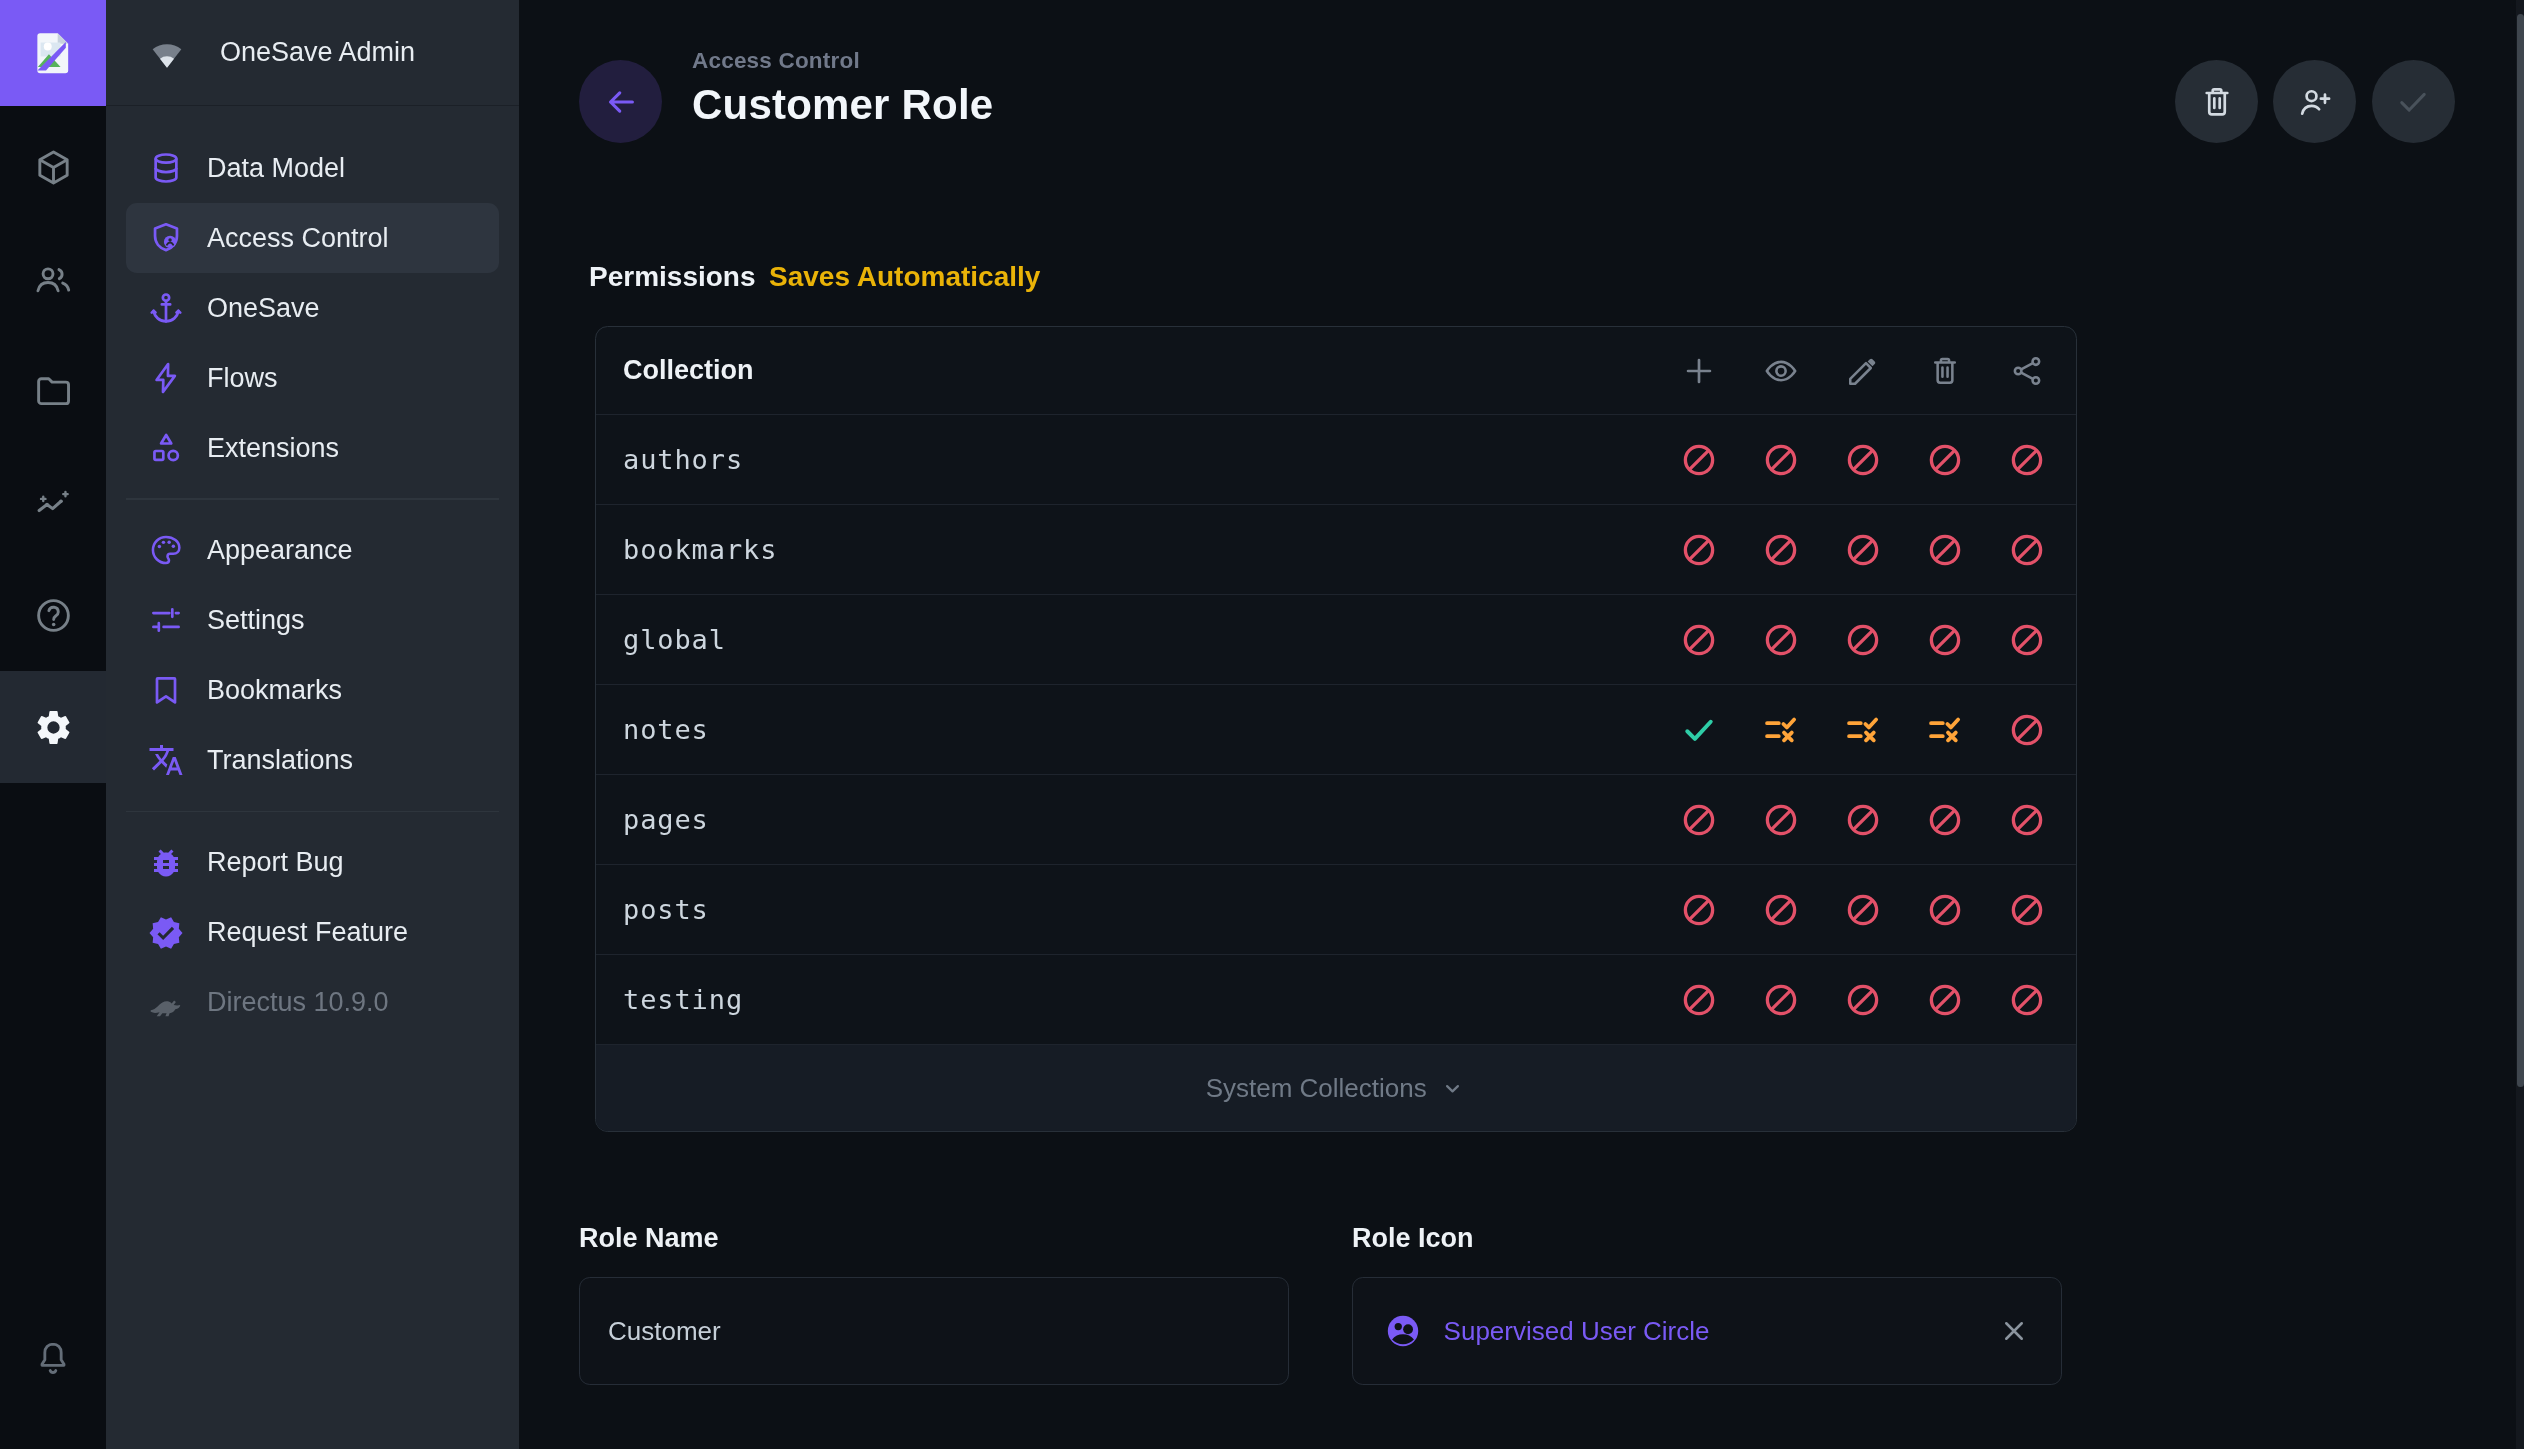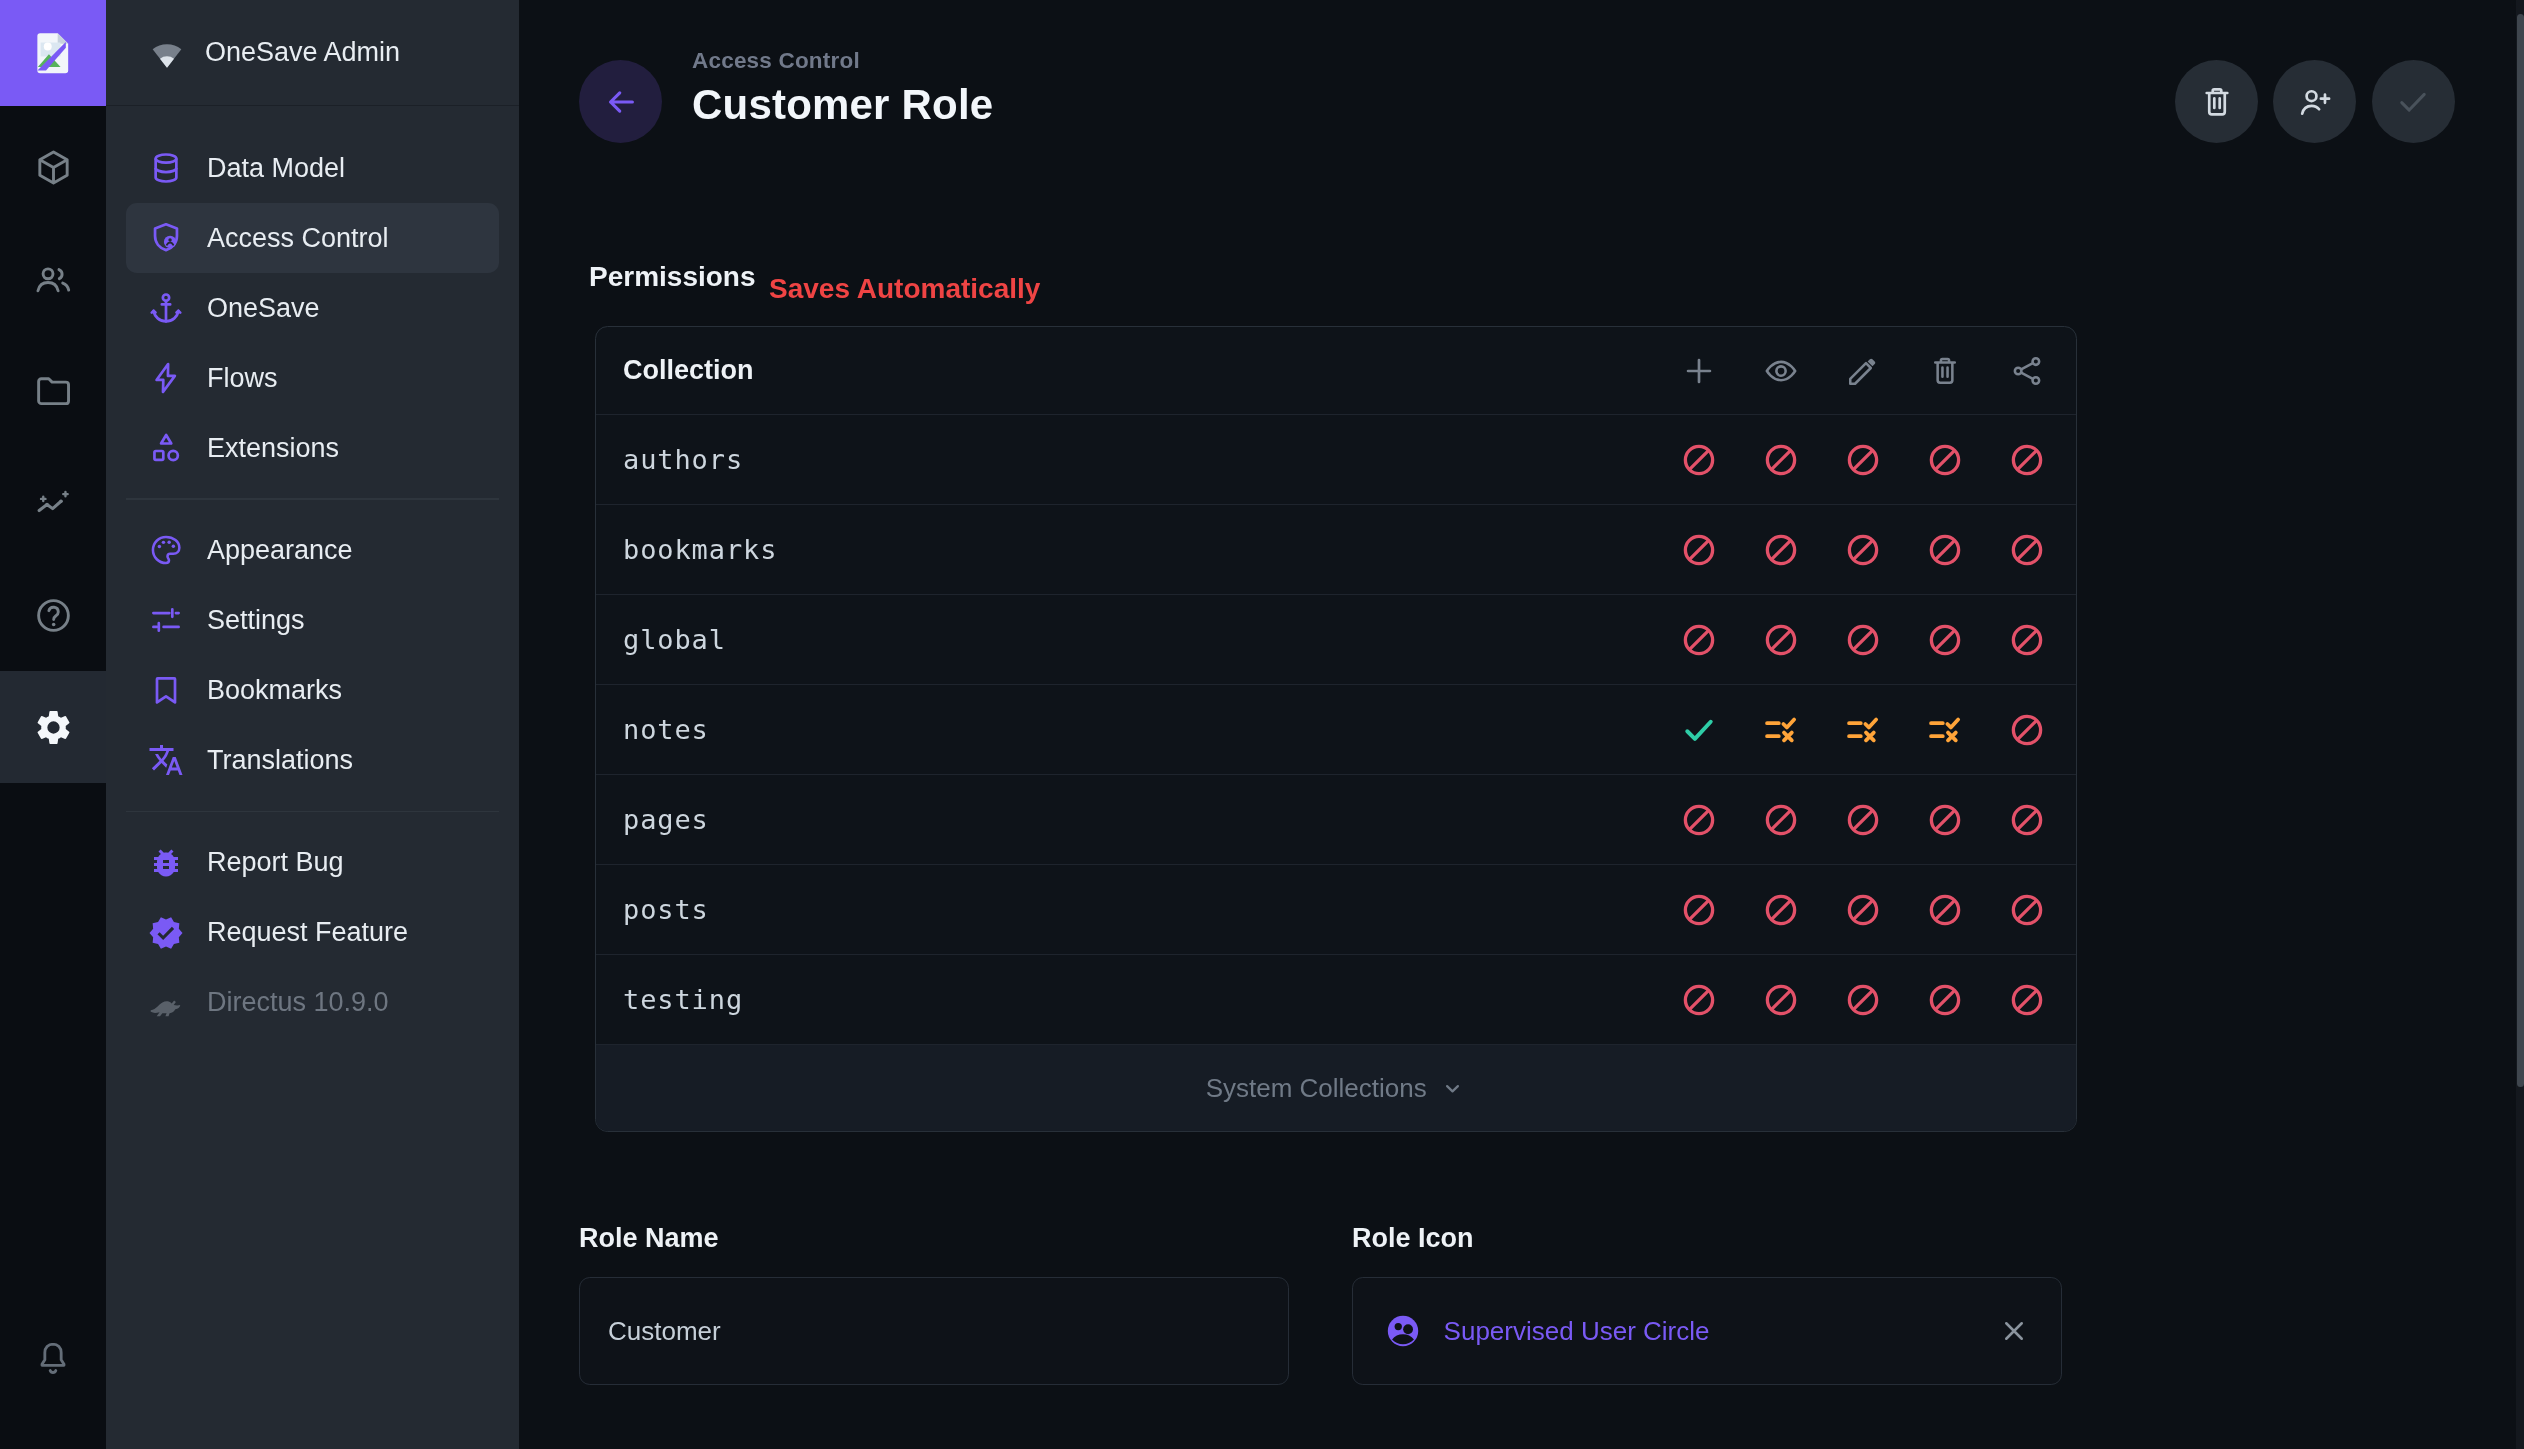--- a/index.html
+++ b/index.html
@@ -35,21 +35,21 @@
     display: flex; align-items: center; justify-content: center;
     color: #646d78; cursor: pointer;
   }
 
   
   #sidebar {
     position: absolute; left: 106px; top: 0; width: 413px; height: 100%;
     background: #242a32;
   }
   .project-header {
-    height: 106px; display: flex; align-items: center; gap: 18px;
+    height: 106px; display: flex; align-items: center; gap: 33px;
     padding-left: 41px; border-bottom: 1.8px solid #1b2027;
     font-size: 27px; font-weight: 500; color: #e8edf2; cursor: pointer;
   }
   #nav-list { position: absolute; top: 133px; left: 0; right: 0; }
   .nav-item {
     height: 70px; margin: 0 20px; border-radius: 10.8px;
     display: flex; align-items: center; gap: 23.4px; padding-left: 21.6px;
     font-size: 27px; color: #e8edf2; cursor: pointer; white-space: nowrap;
   }
   .nav-item.active { background: #2e353f; }
@@ -73,21 +73,21 @@
   .actions { position: absolute; top: 60px; left: 1656px; display: flex; gap: 15.3px; }
   .action-btn {
     width: 83px; height: 83px; border-radius: 50%; background: #262d35;
     border: none; display: flex; align-items: center; justify-content: center;
     color: #d3dae1; cursor: pointer;
   }
   .action-btn.disabled { color: #49525b; cursor: default; }
 
   .perm-head { position: absolute; left: 70px; top: 261px; font-size: 28px; font-weight: 700; display: flex; }
   .perm-title { color: #eef2f6; }
-  .autosave { color: #ef4444; margin-left: 13.5px; margin-top: 12px; }
+  .autosave { color: #eab308; margin-left: 13.5px; }
 
   .perm-table {
     position: absolute; left: 76px; top: 326px; width: 1482px;
     background: #0e1319; border: 1.8px solid #283039; border-radius: 12.6px;
     overflow: hidden;
   }
   .pt-header {
     height: 87px; display: flex; align-items: center; justify-content: space-between;
     padding-left: 27px; font-size: 27px; font-weight: 700; color: #eef2f6;
   }

